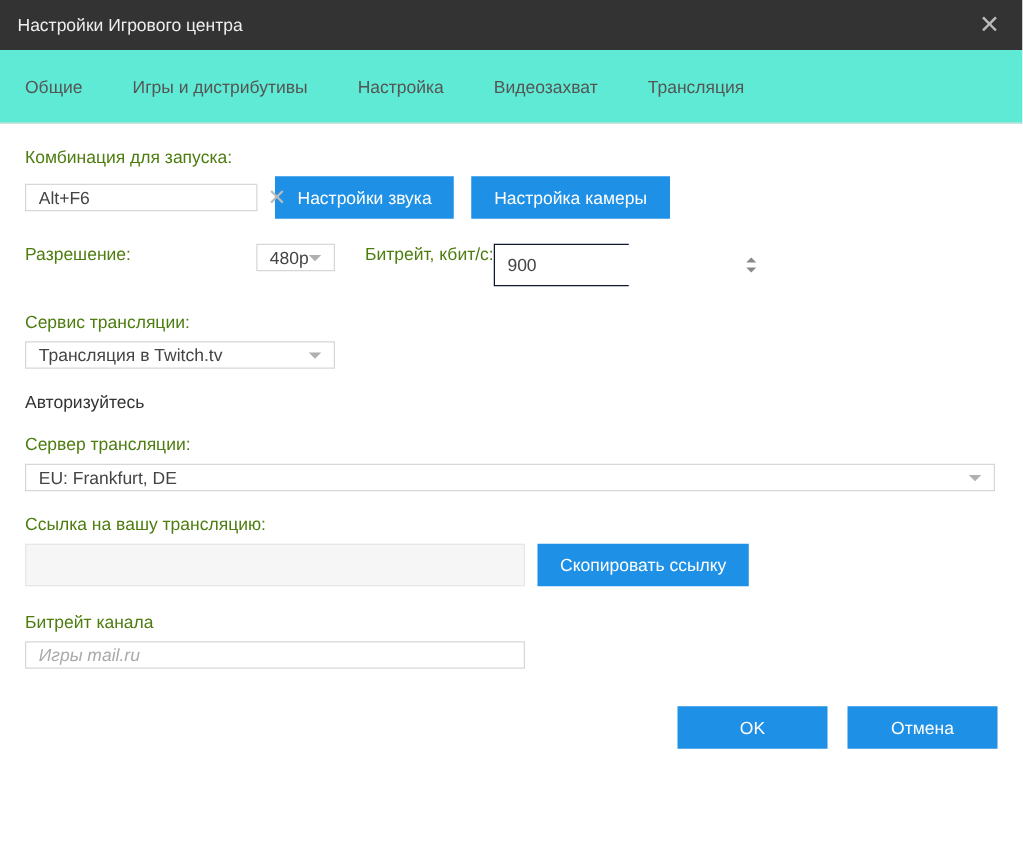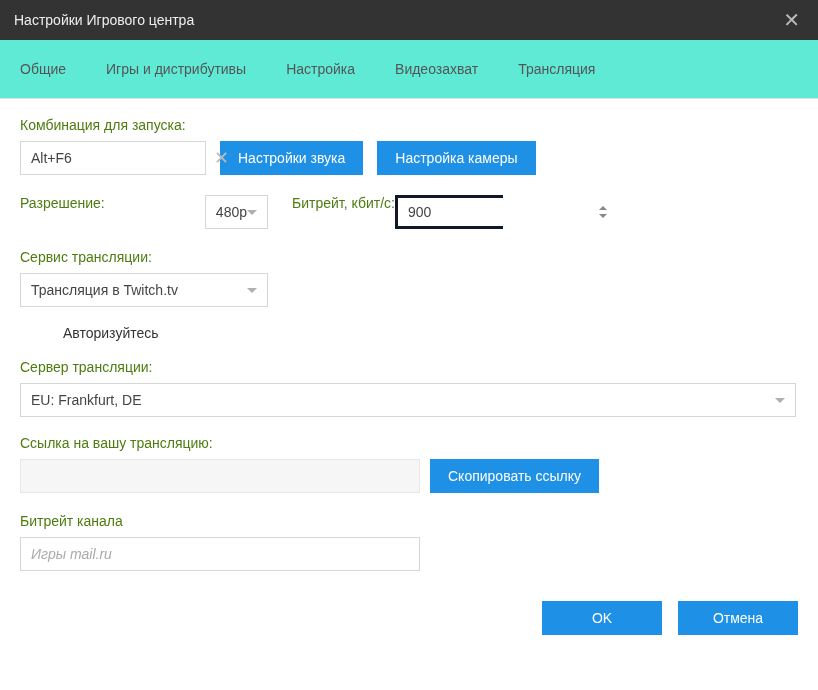--- a/index.html
+++ b/index.html
@@ -59,21 +59,21 @@
     display: flex;
     align-items: center;
     gap: 14px;
     margin-bottom: 20px;
   }
   .row2 { display: flex; gap: 24px; margin-bottom: 20px; }
   .col { display: flex; flex-direction: row; justify-content: space-between; }
   .input, .select {
     border: 1px solid #d7d7d7;
     background: #fff;
-    height: 34px;
+    height: 22px;
     padding: 0 10px;
     font-size: 14px;
     color: #444;
     display: flex;
     align-items: center;
     position: relative;
   }
   .input input {
     border: none; outline: none; flex: 1; font-size: 14px; color: #444; background: transparent;
     height: 100%;
@@ -95,21 +95,21 @@
     justify-content: center;
   }
   .btn.wide { min-width: 110px; }
   .select { justify-content: space-between; cursor: pointer; }
   .caret {
     width: 0; height: 0; border-left: 5px solid transparent; border-right: 5px solid transparent;
     border-top: 5px solid #b0b0b0;
   }
   .spinner {
     display: flex;
-    border: 3px solid #0f172a;
+    border: 1px solid #0f172a;
     height: 34px;
     width: 108px;
     align-items: stretch;
   }
   .spinner input {
     border: none; outline: none; flex: 1; padding: 0 10px; font-size: 14px; color: #444;
   }
   .spinner .arrows {
     width: 18px; display: flex; flex-direction: column; justify-content: center; gap: 4px; padding-right: 6px;
   }
@@ -119,21 +119,21 @@
   .arrow-up { border-bottom: 4px solid #888; }
   .arrow-down { border-top: 4px solid #888; }
   .readonly-box {
     background: #f6f6f6;
     border: 1px solid #e7e7e7;
     height: 34px;
     flex: 0 0 400px;
     width: 400px;
   }
   .section { margin-bottom: 18px; }
-  .auth-row { display: flex; align-items: center; gap: 20px; margin-bottom: 18px; margin-left: 43px; }
+  .auth-row { display: flex; align-items: center; gap: 20px; margin-bottom: 18px; }
   .footer {
     display: flex; justify-content: flex-end; gap: 16px;
     padding: 14px 20px 18px 20px;
   }
 </style>
 </head>
 <body>
 
 <div class="titlebar">
   <span class="title">Настройки Игрового центра</span>

